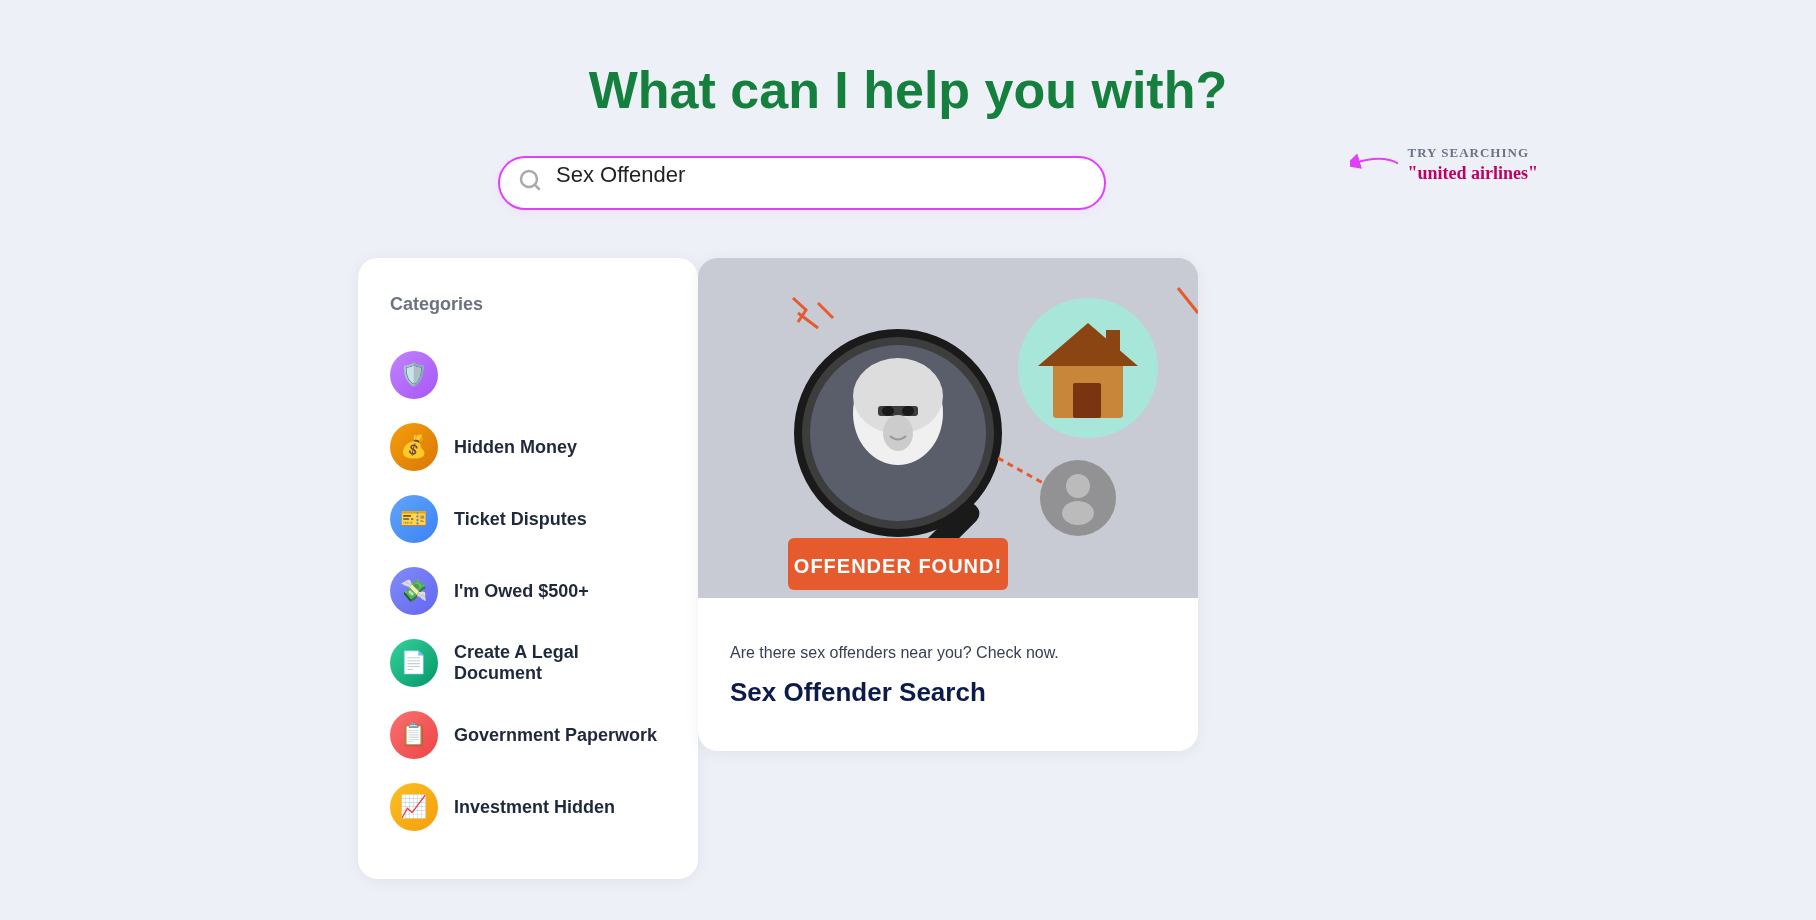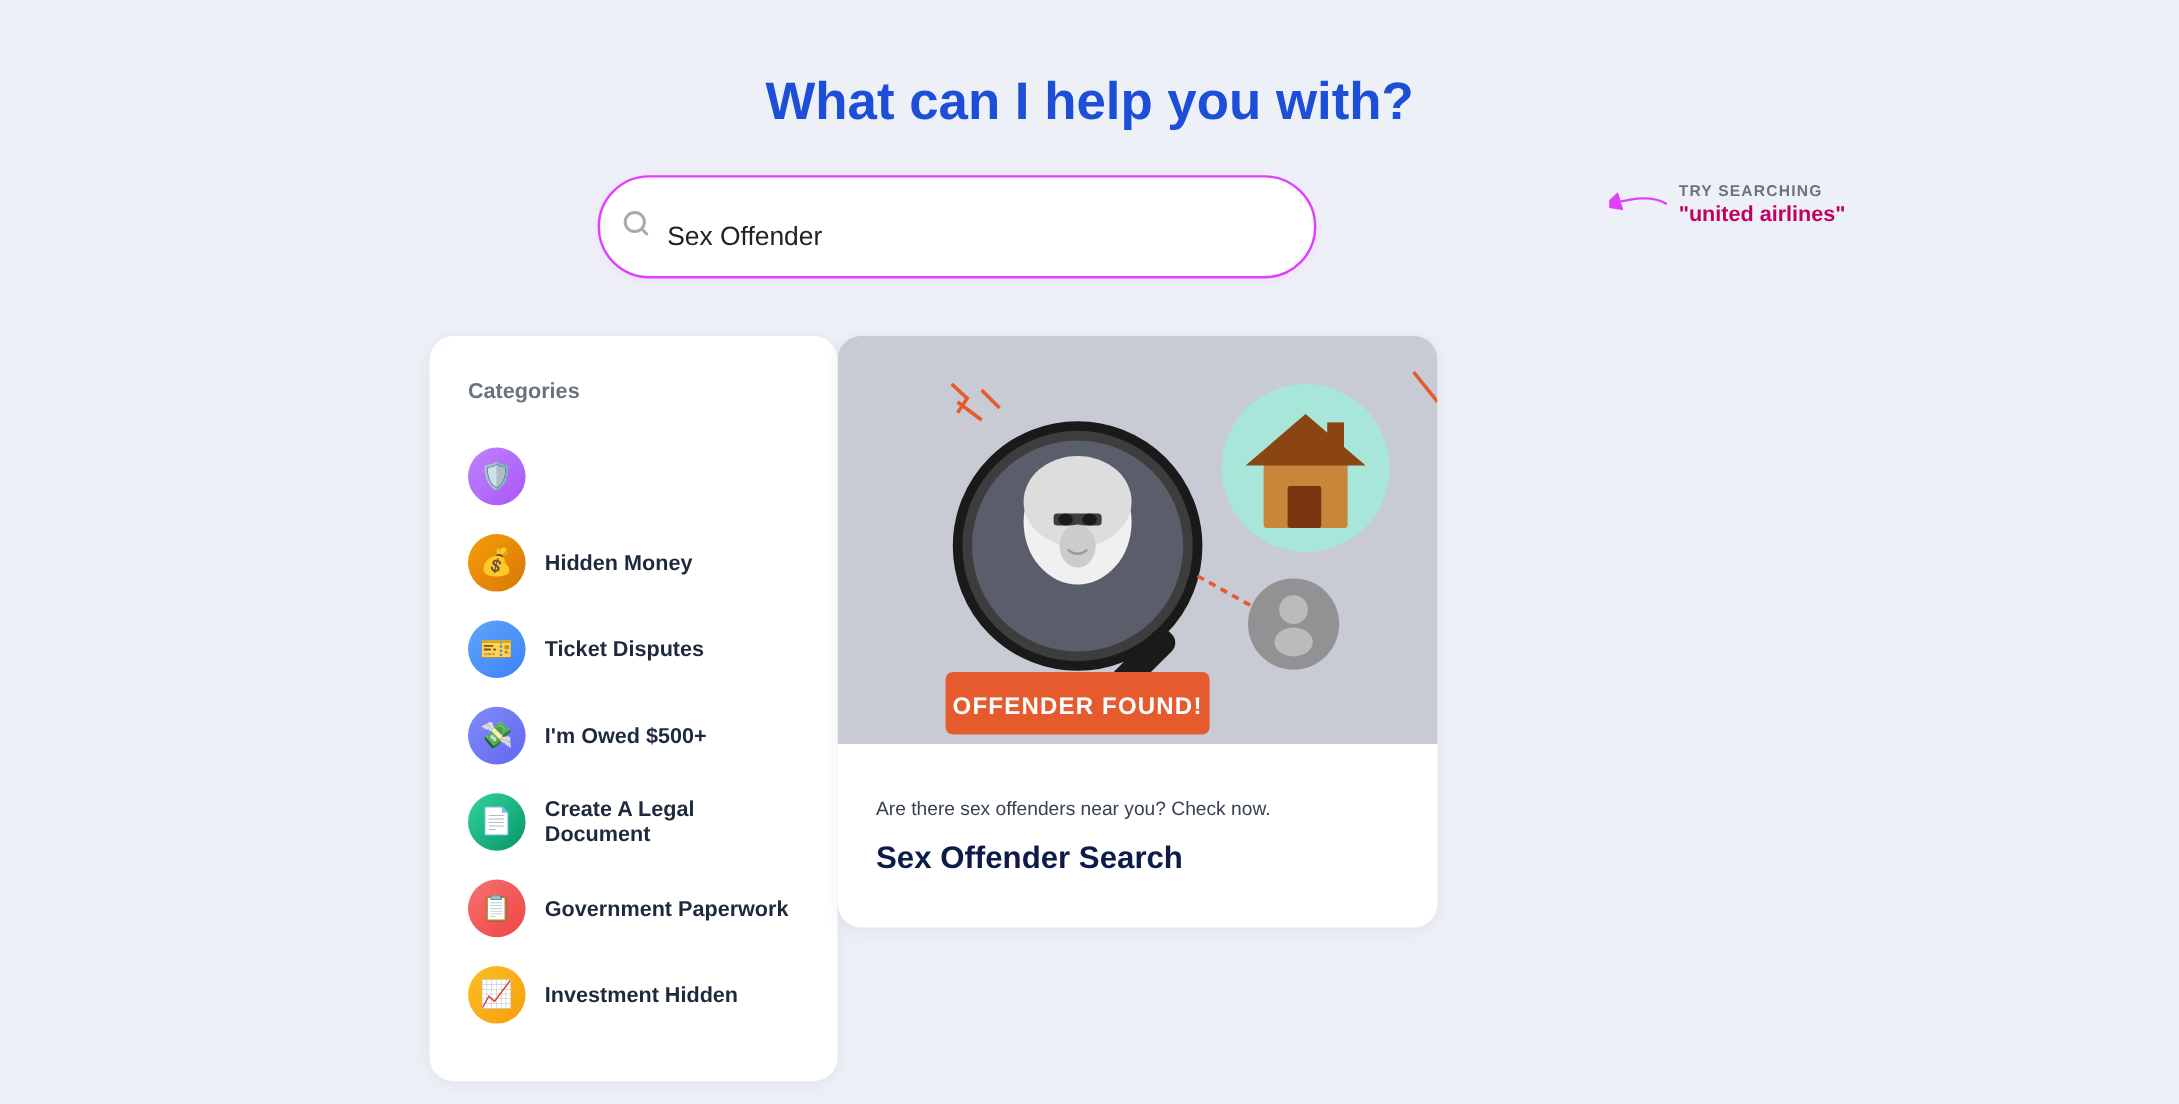--- a/index.html
+++ b/index.html
@@ -8,44 +8,44 @@
       background: #eef0f8;
       font-family: -apple-system, BlinkMacSystemFont, 'Segoe UI', sans-serif;
       min-height: 920px;
       display: flex;
       flex-direction: column;
       align-items: center;
       padding: 60px 20px 40px;
     }
 
     .page-title {
-      font-size: 44px;
+      font-size: 52px;
       font-weight: 800;
-      color: #1d4ed8;
+      color: #15803d;
       text-align: center;
       margin-bottom: 36px;
     }
 
     .search-row {
       display: flex;
       align-items: center;
       width: 100%;
       max-width: 820px;
       position: relative;
       margin-bottom: 48px;
     }
 
     .search-wrapper {
       flex: 1;
       position: relative;
     }
 
     .search-input {
       width: 100%;
-      padding: 36px 24px 20px 56px;
+      padding: 4px 24px 20px 56px;
       border-radius: 50px;
       border: 2.5px solid #e040fb;
       font-size: 22px;
       color: #222;
       outline: none;
       background: #fff;
       box-shadow: 0 2px 12px rgba(224,64,251,0.08);
     }
 
     .search-icon-wrap {
@@ -190,21 +190,21 @@
   <div class="search-wrapper">
     <span class="search-icon-wrap">
       <svg width="24" height="24" viewBox="0 0 24 24" fill="none" stroke="#aaa" stroke-width="2.5" stroke-linecap="round" stroke-linejoin="round">
         <circle cx="11" cy="11" r="8"></circle>
         <line x1="21" y1="21" x2="16.65" y2="16.65"></line>
       </svg>
     </span>
     <input class="search-input" type="text" value="Sex Offender" style="">
   </div>
 
-  <div class="try-searching" style="position:relative; margin-left: 24px; display:flex; flex-direction:column; align-items:center; min-width:170px;">
+  <div class="try-searching" style="position:relative; margin-left: 24px; display:flex; flex-direction:column; align-items:center; min-width:170px;font-family:Liberation Serif, serif;">
     <div style="display:flex; align-items:center; gap:8px;">
       <svg width="50" height="24" viewBox="0 0 50 24" fill="none">
         <path d="M48 12 C35 4, 15 8, 2 12" stroke="#e040fb" stroke-width="2" fill="none" marker-end="url(#arrowhead)"></path>
         <defs>
           <marker id="arrowhead" markerWidth="8" markerHeight="8" refX="4" refY="4" orient="auto">
             <path d="M0,0 L8,4 L0,8 Z" fill="#e040fb"></path>
           </marker>
         </defs>
       </svg>
       <div>

